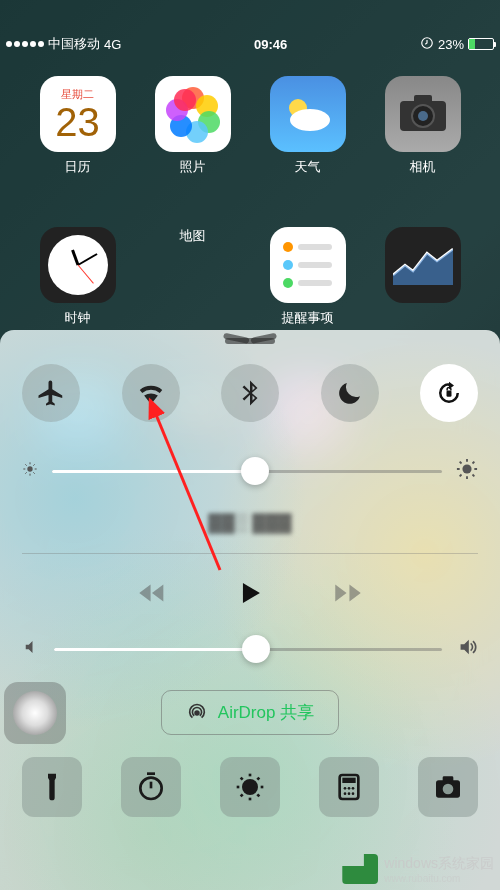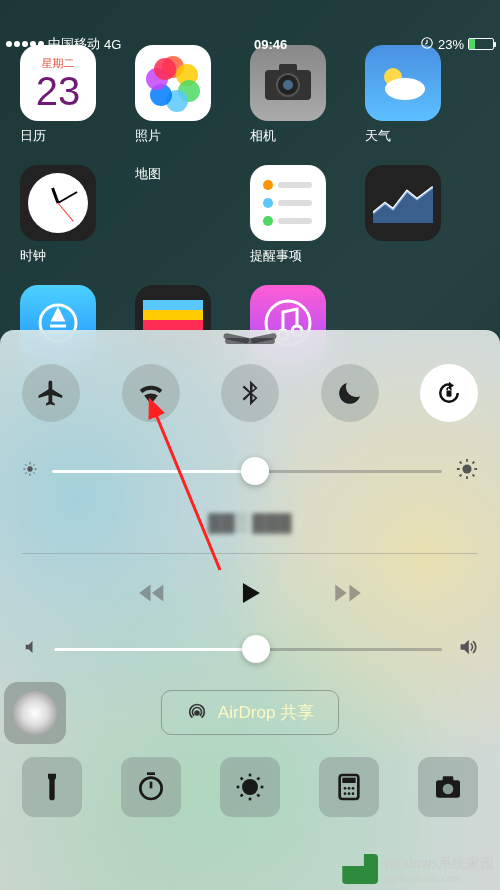--- a/index.html
+++ b/index.html
@@ -11,27 +11,27 @@
 .status-bar { position: absolute; top: 0; left: 0; right: 0; height: 32px; display: flex; align-items: center; justify-content: space-between; padding: 0 6px; color: #fff; font-size: 13px; z-index: 3; margin-top: 28px; }
 .sb-left { display: flex; align-items: center; gap: 4px; }
 .sb-right { display: flex; align-items: center; gap: 4px; }
 .sig-dots { display: flex; gap: 2px; }
 .sig-dots span { width: 6px; height: 6px; border-radius: 50%; background: #fff; }
 .battery { width: 26px; height: 12px; border: 1px solid #fff; border-radius: 2px; position: relative; }
 .battery::after { content: ""; position: absolute; right: -3px; top: 3px; width: 2px; height: 5px; background: #fff; border-radius: 0 1px 1px 0; }
 .battery-fill { height: 100%; width: 27%; background: #4cd964; }
 
 .home-icons { position: absolute; top: 45px; left: 0; right: 0; display: grid; grid-template-columns: repeat(4, 1fr); gap: 20px 0; padding: 0 20px; z-index: 2; }
-.app { display: flex; flex-direction: column; align-items: flex-start; gap: 6px; }
+.app { display: flex; flex-direction: column; align-items: center; gap: 6px; margin-top: 31px; }
 .app-icon { width: 76px; height: 76px; border-radius: 18px; display: flex; align-items: center; justify-content: center; font-size: 36px; color: #333; position: relative; overflow: hidden; }
 .app-label { color: #fff; font-size: 13px; }
 
 .icon-calendar { background: #fff; flex-direction: column; }
 .icon-calendar .dow { font-size: 11px; color: #e74c3c; }
-.icon-calendar .day { font-size: 40px; color: #701a75; font-weight: 300; line-height: 1; }
+.icon-calendar .day { font-size: 40px; color: #a16207; font-weight: 300; line-height: 1; }
 .icon-photos { background: #fff; }
 .icon-photos .flower { width: 50px; height: 50px; position: relative; }
 .icon-photos .petal { position: absolute; width: 22px; height: 22px; border-radius: 50%; opacity: 0.85; }
 .icon-camera { background: linear-gradient(#888, #aaa); }
 .icon-weather { background: linear-gradient(#4a90e2, #5bc0ff); }
 .icon-clock { background: #222; }
 .icon-clock .face { width: 60px; height: 60px; background: #fff; border-radius: 50%; position: relative; }
 .icon-maps { background: #f0f0e8; }
 .icon-notes { background: linear-gradient(#fff 30%, #ffd966 30%); }
 .icon-reminders { background: #fff; }
@@ -62,21 +62,21 @@
 
 .now-playing { text-align: center; font-size: 18px; color: #444; margin-bottom: 20px; filter: blur(2px); }
 .hr { height: 1px; background: rgba(120,120,120,0.35); margin: 0 0 22px; }
 
 .media-row { display: flex; justify-content: center; align-items: center; gap: 64px; margin-bottom: 22px; }
 .media-btn { color: #555; }
 .media-btn.play { color: #111; }
 .media-btn svg { width: 34px; height: 34px; }
 .media-btn.skip svg { opacity: 0.5; }
 
-.airdrop-pill { margin: 12px auto 22px; width: fit-content; padding: 10px 24px; border: 1.5px solid rgba(100,100,100,0.5); border-radius: 10px; display: flex; align-items: center; gap: 10px; color: #fef9c3; font-size: 17px; }
+.airdrop-pill { margin: 12px auto 22px; width: fit-content; padding: 10px 24px; border: 1.5px solid rgba(100,100,100,0.5); border-radius: 10px; display: flex; align-items: center; gap: 10px; color: #22c55e; font-size: 17px; }
 
 .quick-row { display: flex; justify-content: space-between; }
 .quick-btn { width: 60px; height: 60px; border-radius: 12px; background: rgba(130,145,140,0.45); display: flex; align-items: center; justify-content: center; color: #1a1a1a; }
 .quick-btn svg { width: 32px; height: 32px; }
 
 .annotation-arrow { position: absolute; z-index: 20; pointer-events: none; }
 .watermark { position: absolute; bottom: 6px; right: 6px; z-index: 30; display: flex; align-items: center; gap: 6px; color: rgba(200,200,200,0.8); font-size: 14px; }
 .watermark .logo { width: 36px; height: 30px; background: #2e8b3e; clip-path: polygon(0 40%, 60% 40%, 60% 0, 100% 0, 100% 100%, 0 100%); border-radius: 4px; }
 .assistive-touch { position: absolute; left: 4px; bottom: 146px; width: 62px; height: 62px; border-radius: 14px; background: rgba(80,80,80,0.35); display:flex; align-items:center; justify-content:center; z-index: 25; }
 .assistive-touch .at-inner { width: 44px; height: 44px; border-radius:50%; background: radial-gradient(circle, #fff 0%, #ddd 40%, #aaa 70%, rgba(150,150,150,0.3) 100%); }
@@ -130,38 +130,38 @@
         <div class="petal" style="background:#4cd964;left:30px;top:22px;"></div>
         <div class="petal" style="background:#5ac8fa;left:18px;top:32px;"></div>
         <div class="petal" style="background:#007aff;left:2px;top:26px;"></div>
         <div class="petal" style="background:#c644fc;left:-2px;top:10px;"></div>
         <div class="petal" style="background:#ff2d55;left:6px;top:0px;"></div>
       </div>
     </div>
     <span class="app-label">照片</span>
   </div>
   <div class="app">
+    <div class="app-icon icon-weather">
+      <svg width="56" height="40" viewBox="0 0 56 40">
+          <circle cx="18" cy="14" r="9" fill="#ffd94a"></circle>
+          <ellipse cx="30" cy="26" rx="20" ry="11" fill="#fff"></ellipse>
+        </svg>
+    </div>
+    <span class="app-label">天气</span>
+  </div>
+  <div class="app">
     <div class="app-icon icon-camera">
       <svg width="50" height="38" viewBox="0 0 50 38">
           <rect x="2" y="6" width="46" height="30" rx="4" fill="#333"></rect>
           <circle cx="25" cy="21" r="11" fill="#222" stroke="#555" stroke-width="2"></circle>
           <circle cx="25" cy="21" r="5" fill="#4a6a8a"></circle>
           <rect x="16" y="0" width="18" height="8" rx="2" fill="#333"></rect>
         </svg>
     </div>
     <span class="app-label">相机</span>
-  </div>
-  <div class="app">
-    <div class="app-icon icon-weather">
-      <svg width="56" height="40" viewBox="0 0 56 40">
-          <circle cx="18" cy="14" r="9" fill="#ffd94a"></circle>
-          <ellipse cx="30" cy="26" rx="20" ry="11" fill="#fff"></ellipse>
-        </svg>
-    </div>
-    <span class="app-label">天气</span>
   </div>
   <div class="app">
     <div class="app-icon icon-clock">
       <div class="face">
         <div style="position:absolute;left:50%;top:50%;width:2px;height:22px;background:#000;transform-origin:bottom;transform:translate(-50%,-100%) rotate(60deg);"></div>
         <div style="position:absolute;left:50%;top:50%;width:3px;height:16px;background:#000;transform-origin:bottom;transform:translate(-50%,-100%) rotate(-20deg);"></div>
         <div style="position:absolute;left:50%;top:50%;width:1px;height:24px;background:#ff3b30;transform-origin:bottom;transform:translate(-50%,-100%) rotate(140deg);"></div>
       </div>
     </div>
     <span class="app-label">时钟</span>

